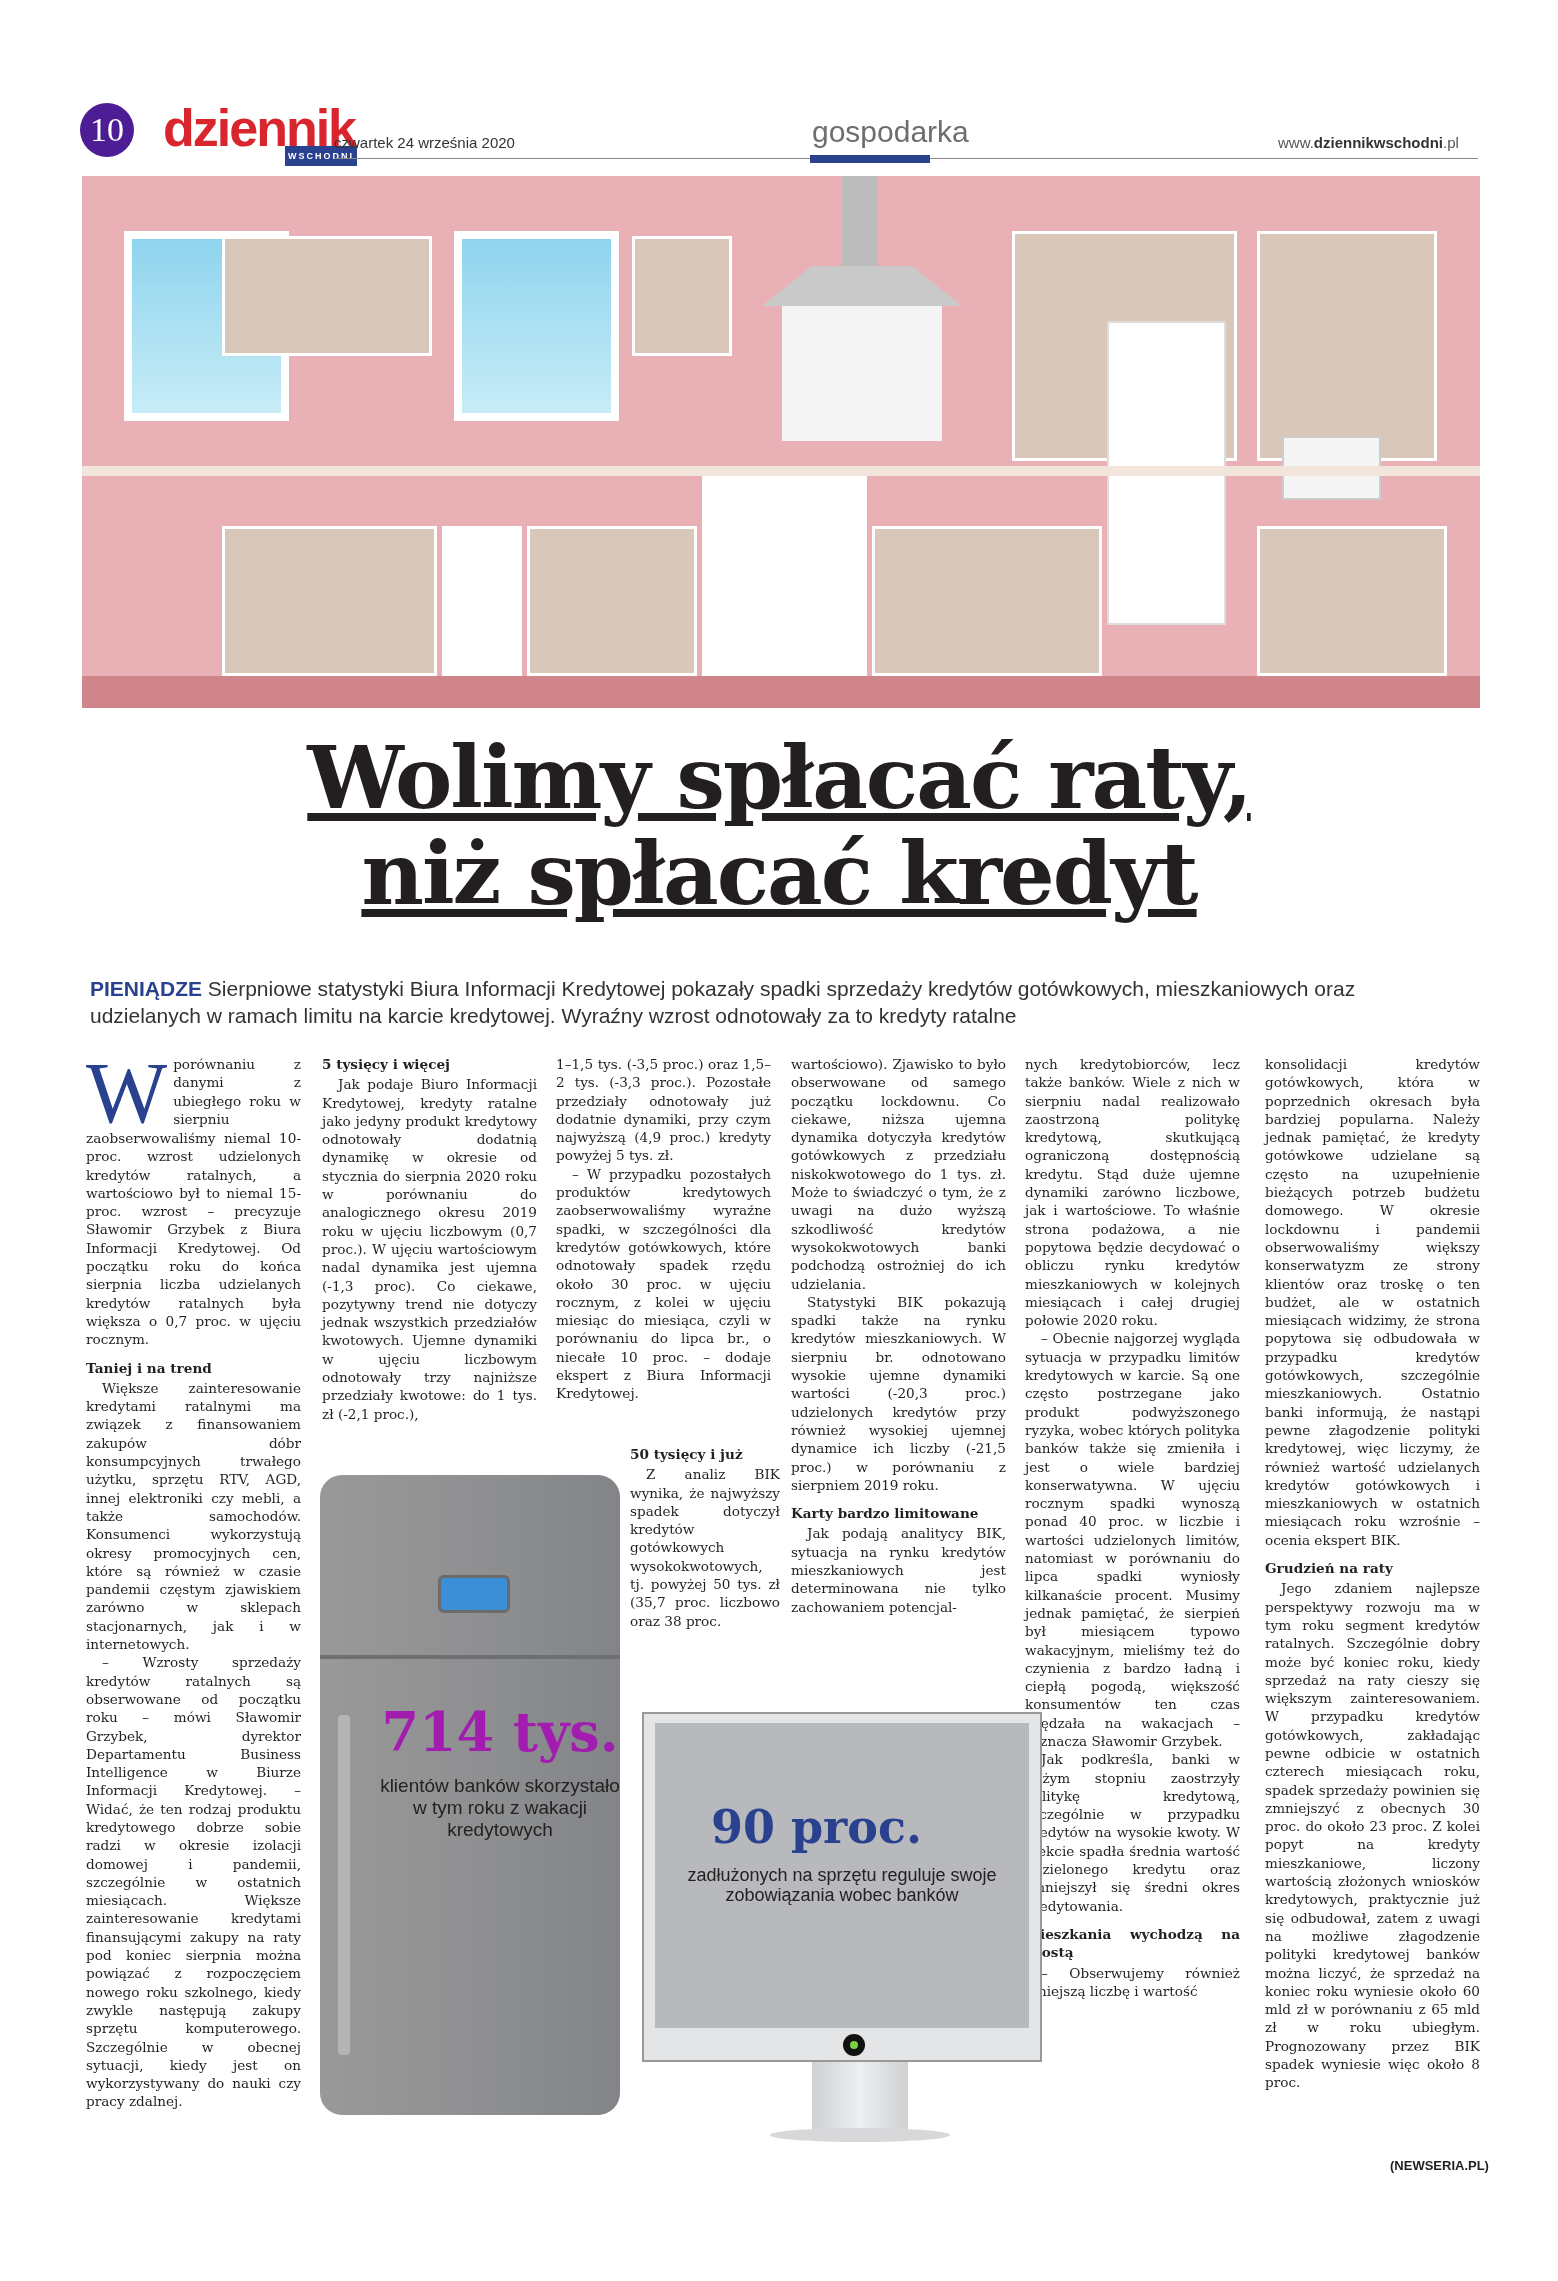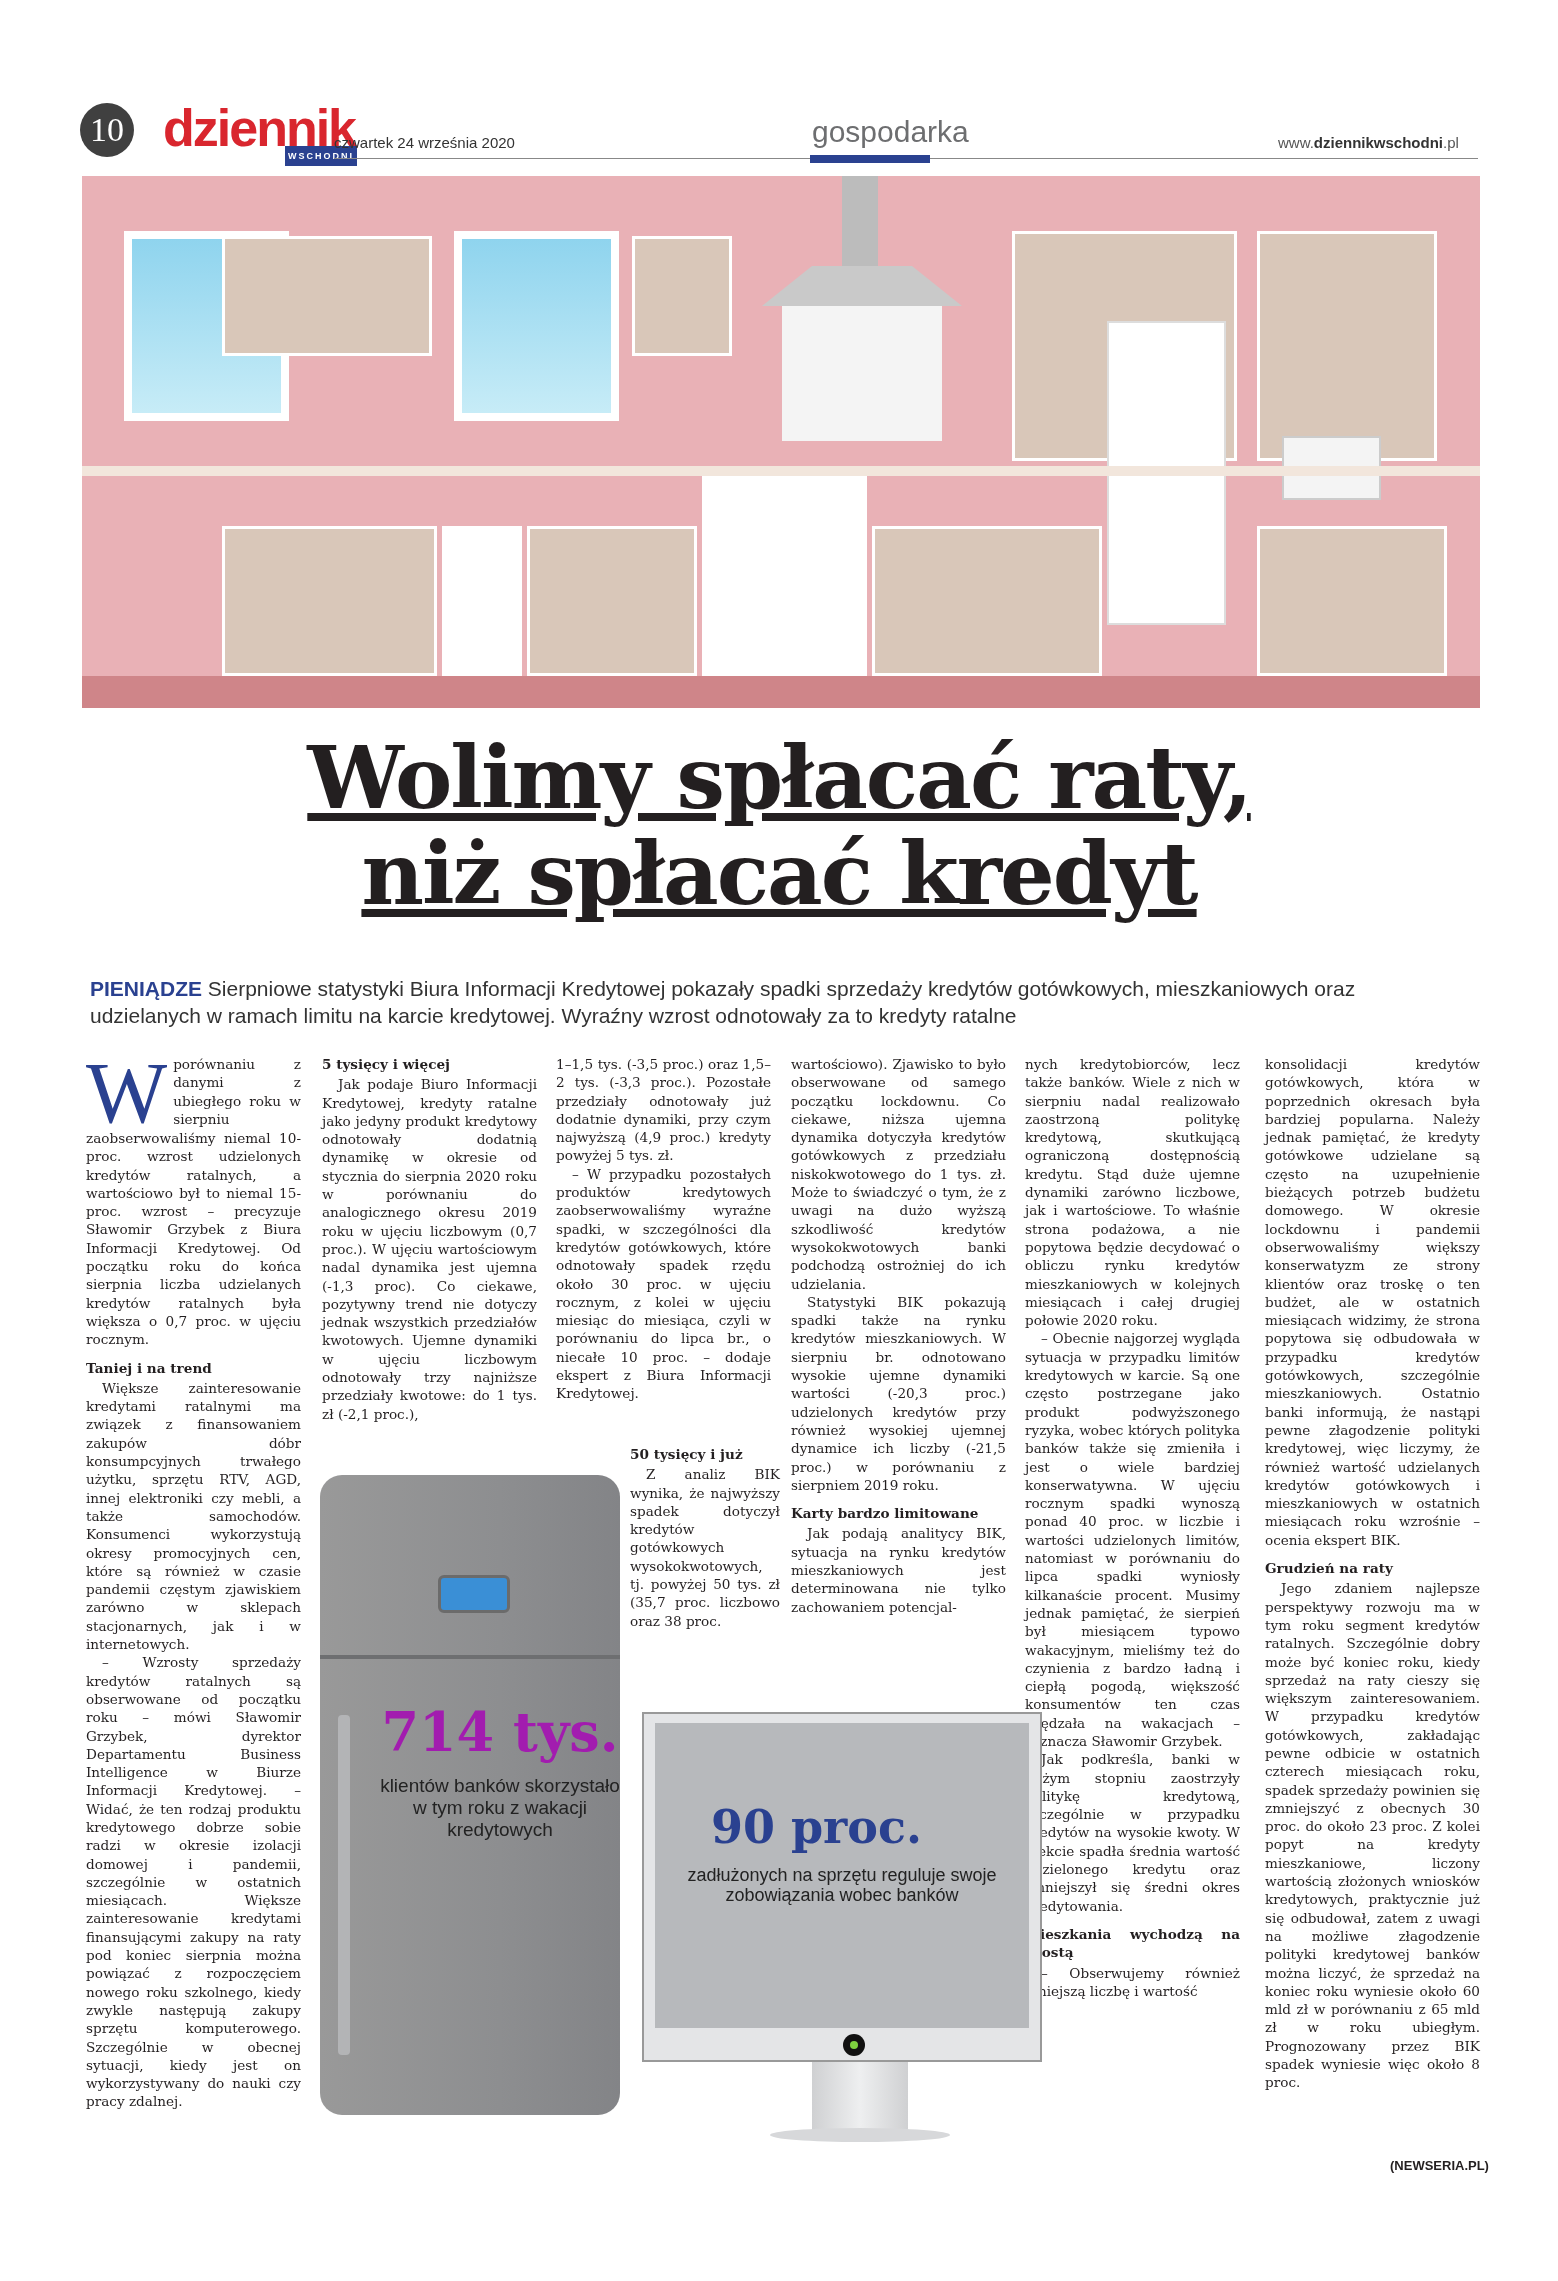--- a/index.html
+++ b/index.html
@@ -1,19 +1,19 @@
 <!DOCTYPE html>
 <html><head>
 <meta charset="utf-8">
 <style>
   html,body{margin:0;padding:0;background:#fff;}
   body{width:1558px;height:2281px;position:relative;overflow:hidden;font-family:"DejaVu Serif",serif;color:#231f20;}
   .abs{position:absolute;}
   
-  .pagenum{left:80px;top:103px;width:54px;height:54px;border-radius:50%;background:#404040;color:#fff;font-family:"Liberation Serif",serif;font-size:34px;line-height:54px;text-align:center;}
+  .pagenum{left:80px;top:103px;width:54px;height:54px;border-radius:50%;background:#4c1d95;color:#fff;font-family:"Liberation Serif",serif;font-size:34px;line-height:54px;text-align:center;}
   .logo{left:163px;top:100px;font-family:"Liberation Sans",sans-serif;font-weight:bold;font-size:52px;color:#d9262e;letter-spacing:-2px;line-height:56px;}
   .logo-sub{left:285px;top:146px;background:#2a4190;color:#fff;font-family:"Liberation Sans",sans-serif;font-size:9px;font-weight:bold;letter-spacing:2px;padding:4px 3px;line-height:12px;}
   .date{left:334px;top:134px;font-family:"Liberation Sans",sans-serif;font-size:15px;color:#333;}
   .rule{left:334px;top:158px;width:1144px;height:1px;background:#888;}
   .section{left:812px;top:114px;font-family:"Liberation Sans",sans-serif;font-size:30px;color:#6d6e70;line-height:36px;}
   .section-bar{left:810px;top:155px;width:120px;height:8px;background:#2a4190;}
   .www{left:1278px;top:134px;font-family:"Liberation Sans",sans-serif;font-size:15px;color:#555;}
   .www b{color:#333;}
   
   .kitchen{left:82px;top:176px;width:1398px;height:532px;background:#e9b1b6;overflow:hidden;}

